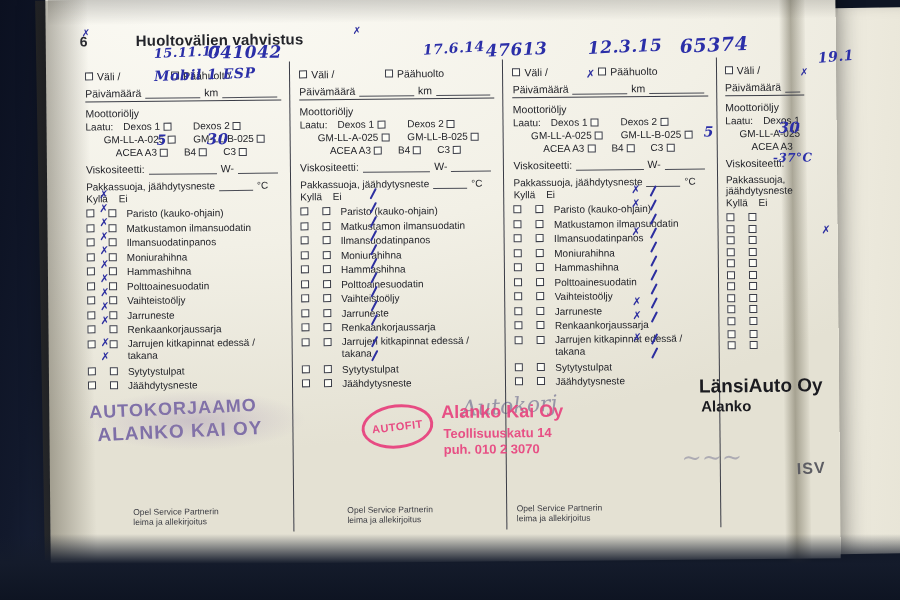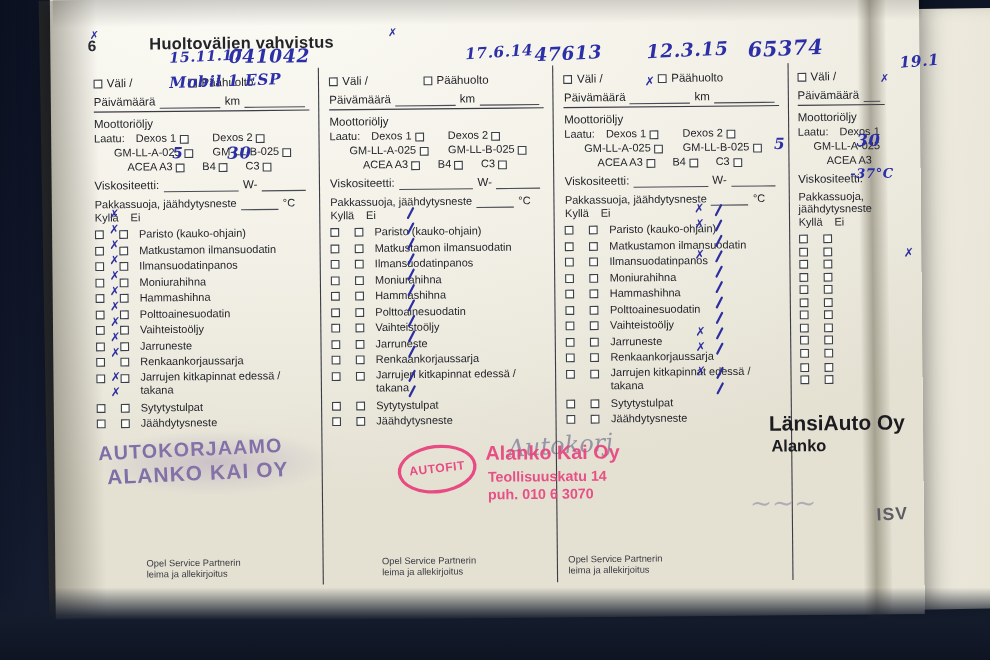--- a/index.html
+++ b/index.html
@@ -833,21 +833,21 @@
       <div class="slash" style="left:308px; top:284px;"></div>
       <div class="slash" style="left:308px; top:298px;"></div>
       <div class="slash" style="left:308px; top:312px;"></div>
       <div class="slash" style="left:308px; top:334px;"></div>
       <div class="slash" style="left:308px; top:348px;"></div>
 
       <div class="scrawl" style="left:400px; top:388px; font-size:22px; transform:rotate(-3deg);">Autokorj</div>
       <div class="pink-oval" style="left:300px; top:398px; width:72px; height:44px;">AUTOFIT</div>
       <div class="stamp-pink" style="left:380px; top:396px; font-size:18px;">Alanko Kai Oy</div>
       <div class="stamp-pink" style="left:382px; top:420px; font-size:13px;">Teollisuuskatu 14</div>
-      <div class="stamp-pink" style="left:382px; top:436px; font-size:13px;">puh. 010 6 3070</div>
+      <div class="stamp-pink" style="left:382px; top:436px; font-size:13px;">puh. 010 2 3070</div>
 
       <span class="hand" style="left:530px; top:32px; font-size:17px; transform:rotate(-2deg);">12.3.15</span>
       <span class="hand" style="left:622px; top:30px; font-size:19px; transform:rotate(-2deg);">65374</span>
       <span class="x" style="left:742px; top:65px; font-size:10px;">✗</span>
       <span class="hand" style="left:645px; top:120px; font-size:14px;">5</span>
       <span class="hand" style="left:720px; top:116px; font-size:15px;">30</span>
       <span class="hand" style="left:714px; top:148px; font-size:12px;">-37°C</span>
 
       <span class="x" style="left:572px; top:180px;">✗</span>
       <span class="x" style="left:572px; top:194px;">✗</span>

